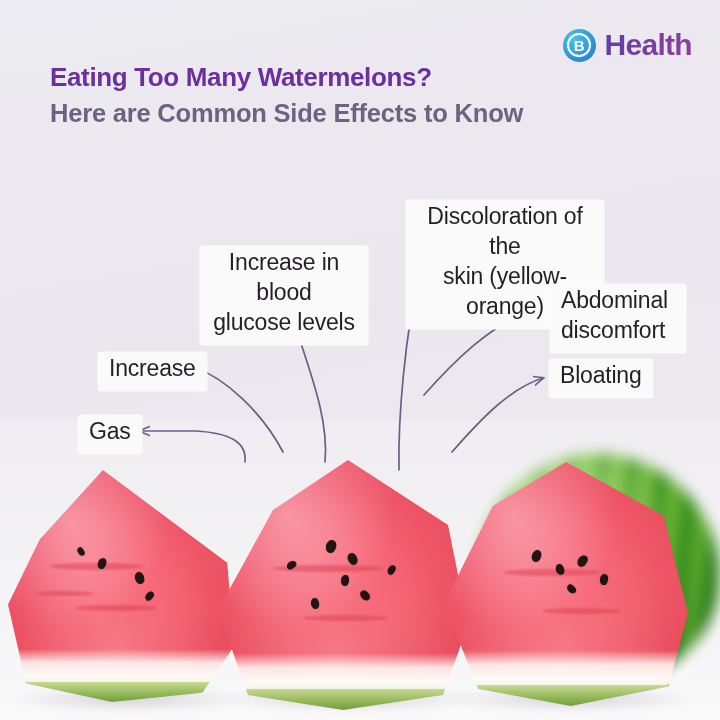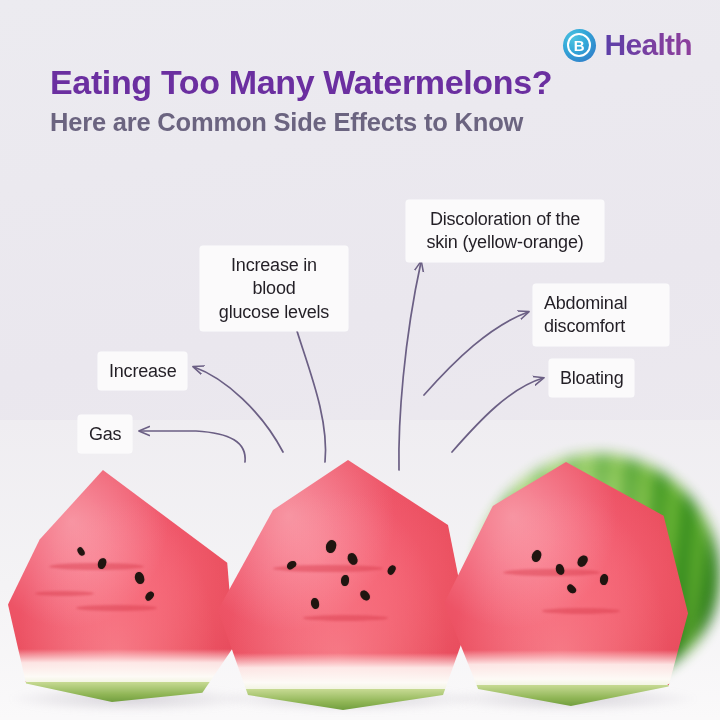--- a/index.html
+++ b/index.html
@@ -38,21 +38,21 @@
   #brand-name {
     font-size: 30px; font-weight: bold; letter-spacing: -0.7px;
     background: linear-gradient(95deg, #5b3fa8 0%, #7b3fa0 55%, #8e3f9c 100%);
     -webkit-background-clip: text; background-clip: text;
     -webkit-text-fill-color: transparent; color: #7b3fa0;
   }
 
   
   #headline { position: absolute; left: 50px; top: 62px; }
   #headline .l1 {
-    font-size: 34px; font-weight: bold; color: #6b2fa0;
+    font-size: 26px; font-weight: bold; color: #6b2fa0;
     letter-spacing: -0.35px; line-height: 1.22;
   }
   #headline .l2 {
     font-size: 25.5px; font-weight: bold; color: #6b6480;
     letter-spacing: -0.2px; line-height: 1.3; margin-top: 3px;
   }
 
   
   #photo { position: absolute; left: 0; right: 0; bottom: 0; height: 300px; }
   #photo-bg {
@@ -129,32 +129,32 @@
   }
   
   #wedge3 {
     left: 444px; bottom: 14px; width: 244px; height: 244px;
     clip-path: polygon(50% 0%, 90% 22%, 100% 62%, 92% 92%, 52% 100%, 14% 93%, 0% 58%, 20% 18%);
   }
 
   
   .label {
     position: absolute; background: #fbfafb; color: #231f26;
-    font-size: 18px; line-height: 1.3; padding: 8px 11px 7px;
+    font-size: 23px; line-height: 1.3; padding: 2px 11px 7px;
     border-radius: 3px; white-space: pre-line;
     box-shadow: 0 0 0 .5px rgba(255,255,255,.9);
     font-family: "Liberation Sans", sans-serif;
     letter-spacing: -0.2px;
   }
   .label.center { text-align: center; }
   .label.left { text-align: left; }
 
   #lbl-disc    { left: 406px; top: 200px; width: 198px; }
-  #lbl-glucose { left: 200px; top: 246px; width: 148px; }
-  #lbl-abdom   { left: 533px; top: 284px; width: 136px; }
+  #lbl-glucose { left: 200px; top: 246px; width: 168px; }
+  #lbl-abdom   { left: 550px; top: 284px; width: 136px; }
   #lbl-diarrhea{ left: 98px;  top: 352px; }
   #lbl-bloating{ left: 549px; top: 359px; }
   #lbl-gas     { left: 78px;  top: 415px; }
 
   
   #arrows { position: absolute; inset: 0; }
 </style>
 </head>
 <body>
 

